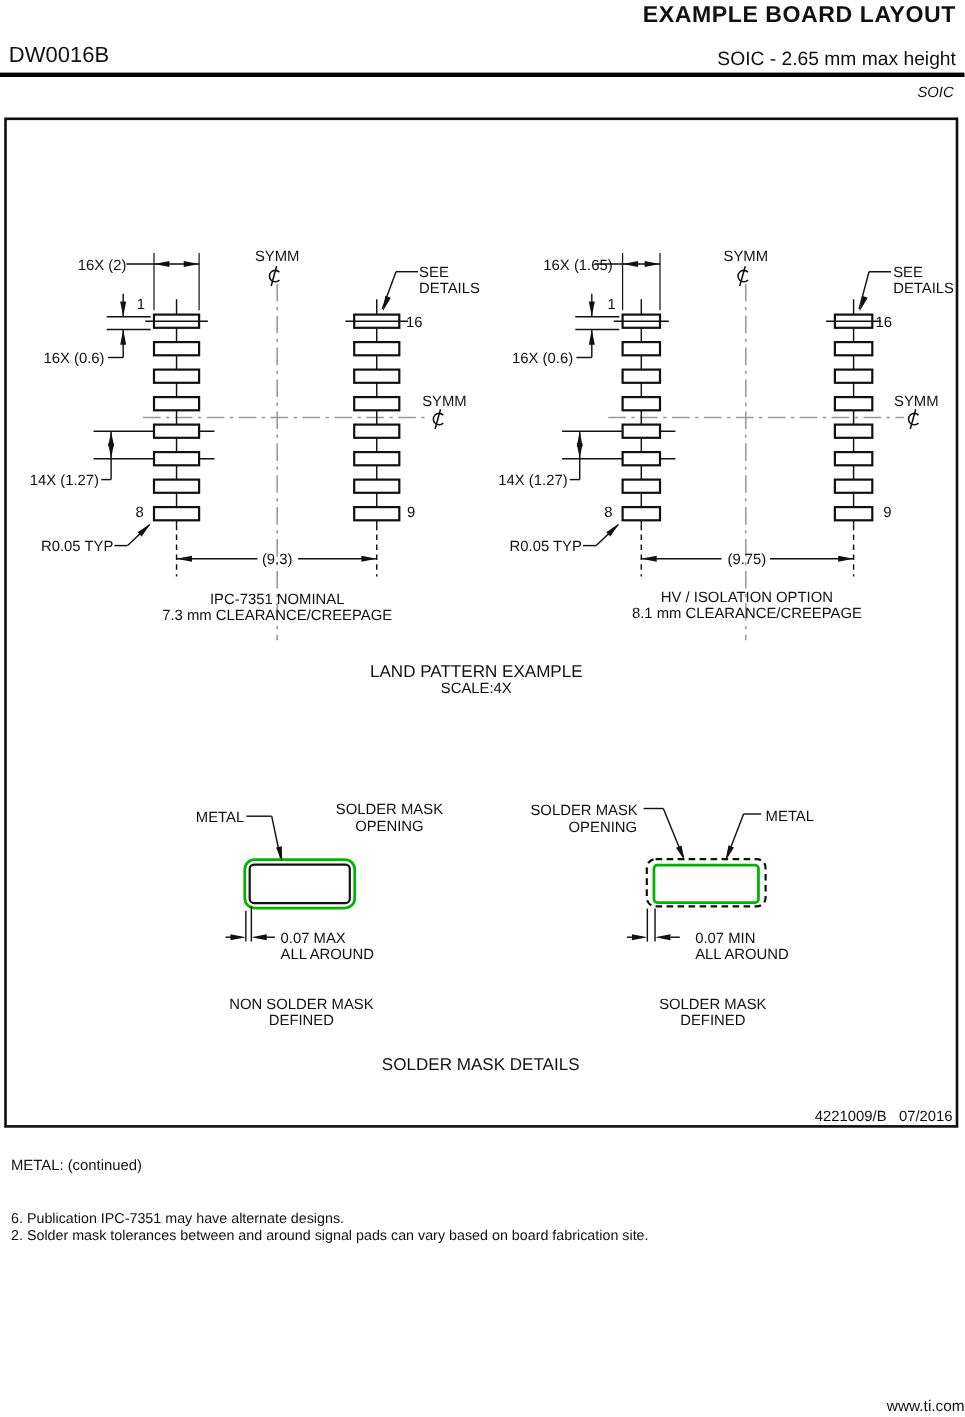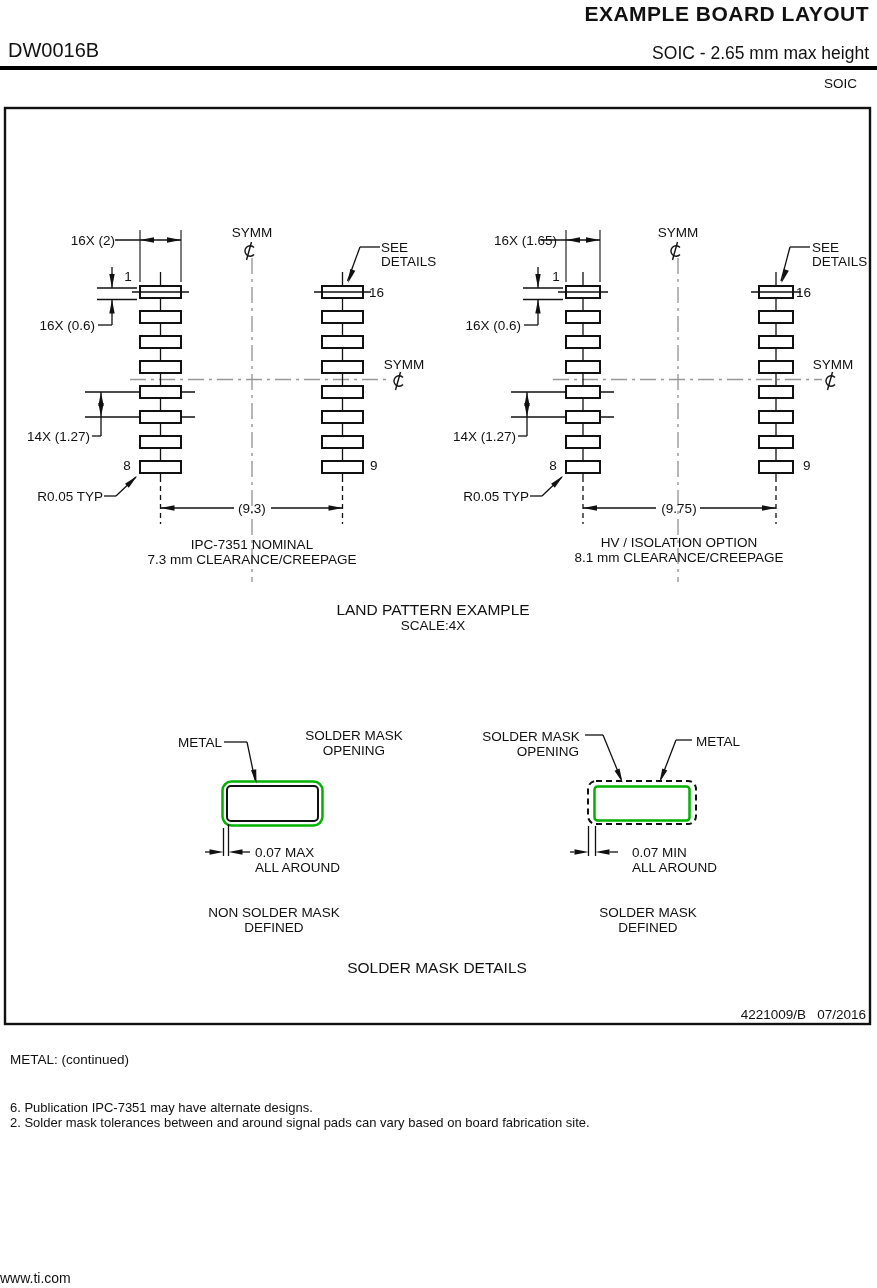--- a/index.html
+++ b/index.html
@@ -2,24 +2,24 @@
 <html style="--green: #00b300;"><head>
 <meta charset="utf-8">
 <style>
   html,body{margin:0;padding:0;background:#fff;}
   body{width:877px;height:1288px;position:relative;font-family:"Liberation Sans",sans-serif;color:#111;}
   .abs{position:absolute;}
   .hdr-title{top:2px;right:8px;font-size:21px;font-weight:bold;letter-spacing:.5px;}
   .hdr-part{top:39px;left:8px;font-size:20px;font-weight:normal;}
   .hdr-sub{top:43px;right:8px;font-size:17.5px;font-weight:normal;}
   .hdr-rule{top:66px;left:0;width:877px;height:3.5px;background:#000;}
-  .hdr-pkg{top:76px;right:20px;font-size:13.5px;}
+  .hdr-pkg{top:76px;right:10px;font-size:13.5px;font-style:italic;}
   .notes-head{top:1052px;left:10px;font-size:13.5px;}
   .note-line{left:10px;font-size:13px;margin-top:16px;}
-  .footer{top:1270px;left:0;width:877px;text-align:left;font-size:14px;}
+  .footer{top:1270px;left:0;width:877px;text-align:right;font-size:14px;}
   svg text{font-family:"Liberation Sans",sans-serif;font-size:13.5px;fill:#111;}
   svg text.big{font-size:15.5px;}
   .mask-green{stroke:var(--green,#00b300);}
 </style>
 </head>
 <body>
 
 <div class="abs hdr-title">EXAMPLE BOARD LAYOUT</div>
 <div class="abs hdr-part">DW0016B</div>
 <div class="abs hdr-sub">SOIC - 2.65 mm max height</div>

